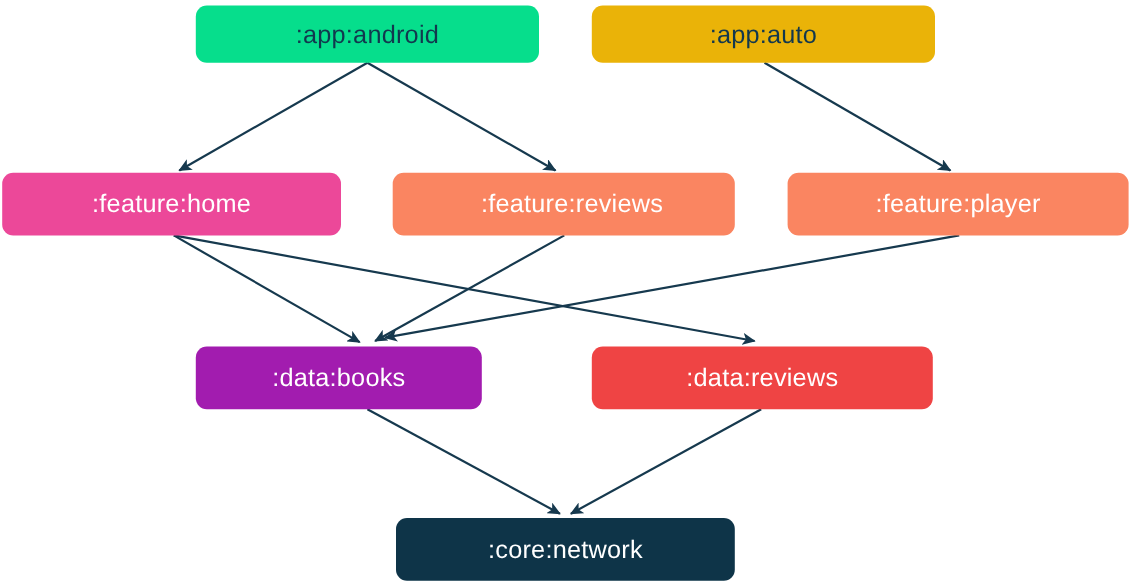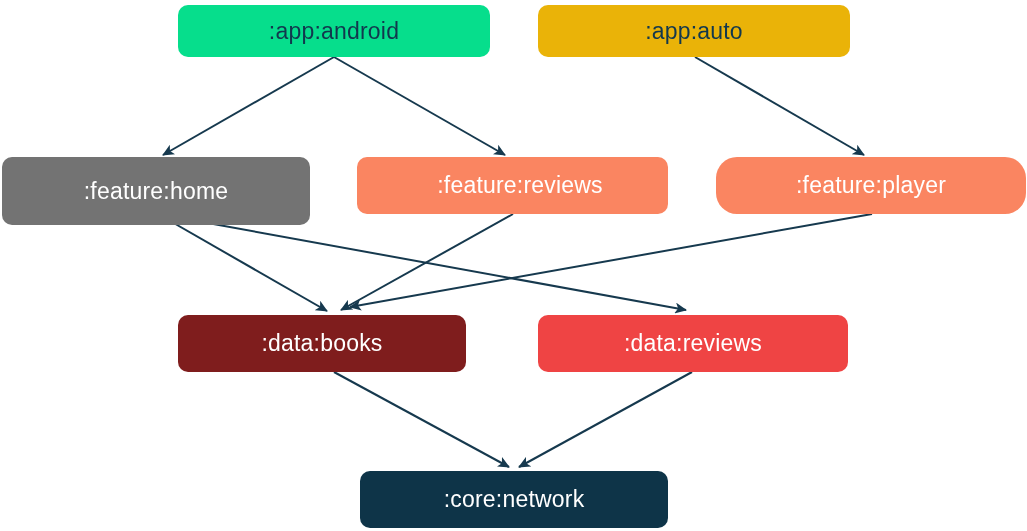--- a/index.html
+++ b/index.html
@@ -56,30 +56,30 @@
         <line x1="692" y1="372" x2="519" y2="467" stroke="#16394E" stroke-width="2" marker-end="url(#arrow)"></line>
       </g>
   </svg>
   <div id="node-layer">
       <div class="node" style="left: 178px; top: 5px; width: 312px; height: 52px; background: rgb(6, 222, 140); color: rgb(18, 56, 78);">
         <span>:app:android</span>
       </div>
       <div class="node" style="left: 538px; top: 5px; width: 312px; height: 52px; background: #eab308; color: rgb(18, 56, 78);">
         <span>:app:auto</span>
       </div>
-      <div class="node" style="left: 2px; top: 157px; width: 308px; height: 68px; background: #737373; color: rgb(255, 255, 255);">
+      <div class="node" style="left: 2px; top: 157px; width: 308px; height: 57px; background: #ec4899; color: rgb(255, 255, 255);">
         <span>:feature:home</span>
       </div>
       <div class="node" style="left: 357px; top: 157px; width: 311px; height: 57px; background: rgb(250, 133, 97); color: rgb(255, 255, 255); padding-left: 15px;">
         <span>:feature:reviews</span>
       </div>
-      <div class="node" style="left: 716px; top: 157px; width: 310px; height: 57px; background: rgb(250, 133, 97); color: rgb(255, 255, 255); border-radius: 21px;">
+      <div class="node" style="left: 716px; top: 157px; width: 310px; height: 57px; background: rgb(250, 133, 97); color: rgb(255, 255, 255);">
         <span>:feature:player</span>
       </div>
-      <div class="node" style="left: 178px; top: 315px; width: 288px; height: 57px; background: #7f1d1d; color: rgb(255, 255, 255);">
+      <div class="node" style="left: 178px; top: 315px; width: 260px; height: 57px; background: #a21caf; color: rgb(255, 255, 255);">
         <span>:data:books</span>
       </div>
       <div class="node" style="left: 538px; top: 315px; width: 310px; height: 57px; background: #ef4444; color: rgb(255, 255, 255);">
         <span>:data:reviews</span>
       </div>
       <div class="node" style="left: 360px; top: 471px; width: 308px; height: 57px; background: rgb(14, 52, 72); color: rgb(255, 255, 255);">
         <span>:core:network</span>
       </div>
     </div>
 </div>

